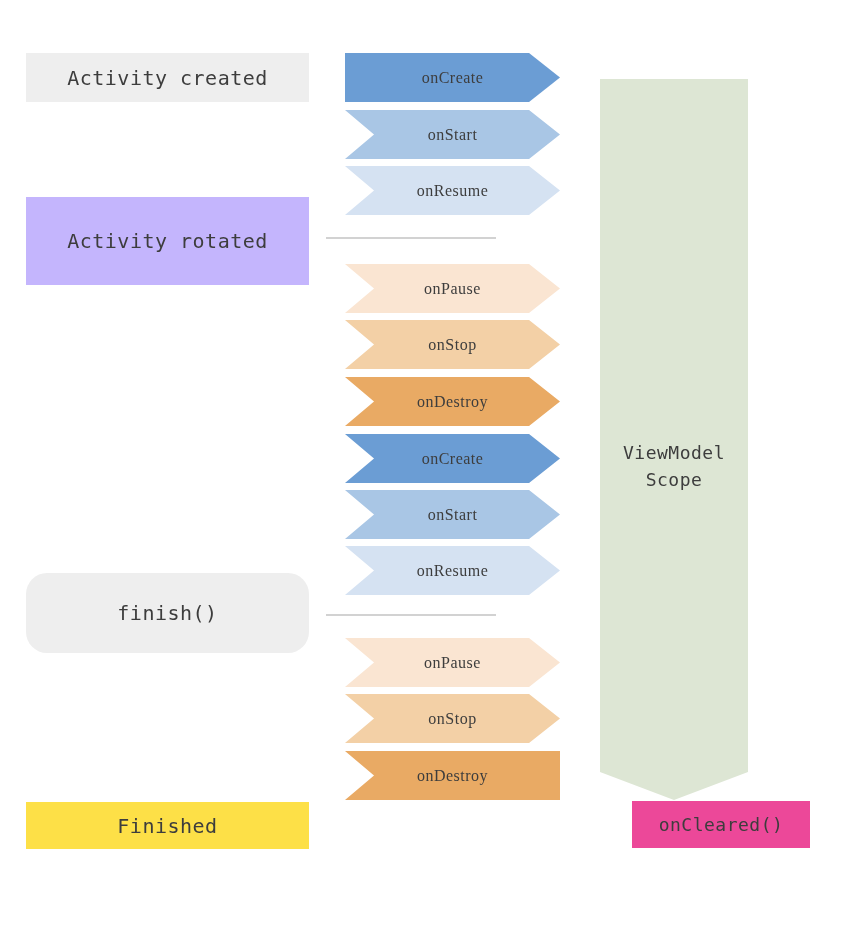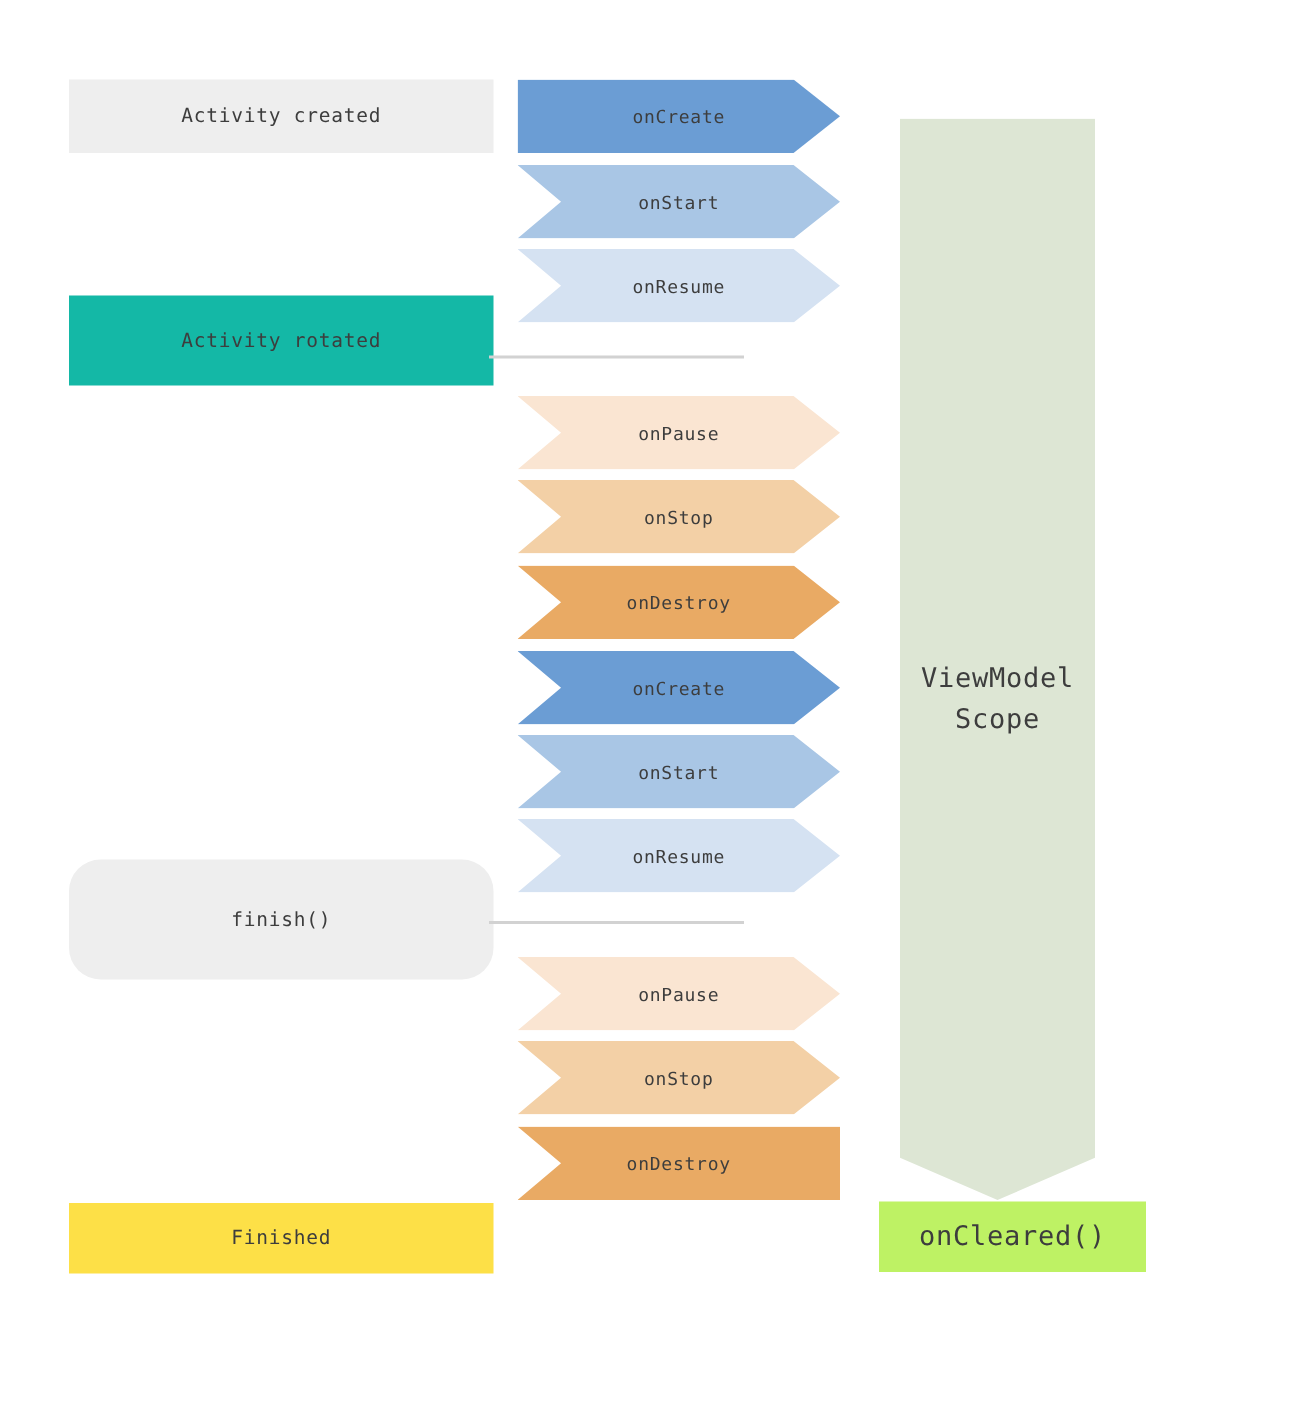--- a/index.html
+++ b/index.html
@@ -11,61 +11,62 @@
     position: relative;
     width: 868px;
     height: 946px;
     background: #ffffff;
     font-family: "DejaVu Sans Mono", "Liberation Mono", monospace;
     color: #3d3d3d;
     overflow: hidden;
   }
   .state-label {
     position: absolute;
-    left: 46px;
+    left: 26px;
     width: 283px;
     background: #eeeeee;
     display: flex;
     align-items: center;
     justify-content: center;
-    font-size: 13px;
+    font-size: 20px;
     letter-spacing: 0.5px;
   }
   .divider {
     position: absolute;
     left: 326px;
     width: 170px;
     height: 2px;
     background: #d2d2d2;
   }
   .arrow {
     position: absolute;
     left: 345px;
     width: 215px;
     height: 49px;
     display: flex;
     align-items: center;
     justify-content: center;
-    font-size: 12px;
+    font-size: 16px;
     letter-spacing: 0.5px;
+    font-family: Liberation Serif, serif;
   }
   .arrow.flat-left {
     clip-path: polygon(0% 0%, 85.6% 0%, 100% 50%, 85.6% 100%, 0% 100%);
   }
   .arrow.notched {
     clip-path: polygon(0% 0%, 85.6% 0%, 100% 50%, 85.6% 100%, 0% 100%, 13.5% 50%);
   }
   .arrow.notched-flat-right {
     clip-path: polygon(0% 0%, 100% 0%, 100% 100%, 0% 100%, 13.5% 50%);
   }
   .scope-arrow {
     position: absolute;
     left: 600px;
     top: 79px;
-    width: 130px;
+    width: 148px;
     height: 721px;
     clip-path: polygon(0% 0%, 100% 0%, 100% 96.1%, 50% 100%, 0% 96.1%);
   }
   .scope-label {
     position: absolute;
     top: 360px;
     left: 0;
     width: 100%;
     text-align: center;
     font-size: 18px;
@@ -85,21 +86,21 @@
     letter-spacing: 0.5px;
   }
 </style>
 </head>
 <body>
 
 <div class="canvas">
 
   <div id="left-labels">
       <div class="state-label" style="top: 53px; height: 49px; background: rgb(238, 238, 238);">Activity created</div>
-      <div class="state-label" style="top: 197px; height: 60px; background: #14b8a6;">Activity rotated</div>
+      <div class="state-label" style="top: 197px; height: 88px; background: #c4b5fd;">Activity rotated</div>
       <div class="state-label" style="top: 573px; height: 80px; background: rgb(238, 238, 238); border-radius: 21px;">finish()</div>
       <div class="state-label" style="top: 802px; height: 47px; background: #fde047;">Finished</div>
     </div>
 
   <div id="dividers">
       <div class="divider" style="top: 237px; background: rgb(210, 210, 210);"></div>
       <div class="divider" style="top: 614px; background: rgb(210, 210, 210);"></div>
     </div>
 
   <div id="arrows">
@@ -117,15 +118,15 @@
       <div class="arrow notched-flat-right" style="top: 751px; background: rgb(233, 170, 100);">onDestroy</div>
     </div>
 
   <div class="scope-arrow" id="scope-arrow" style="background: rgb(221, 230, 212);">
     <div class="scope-label">
       <div>ViewModel</div>
       <div>Scope</div>
     </div>
   </div>
 
-  <div class="cleared-box" id="cleared-box" style="background: #bef264;">onCleared()</div>
+  <div class="cleared-box" id="cleared-box" style="background: #ec4899; margin-left: 46px;">onCleared()</div>
 
 </div>
 
 </body></html>

